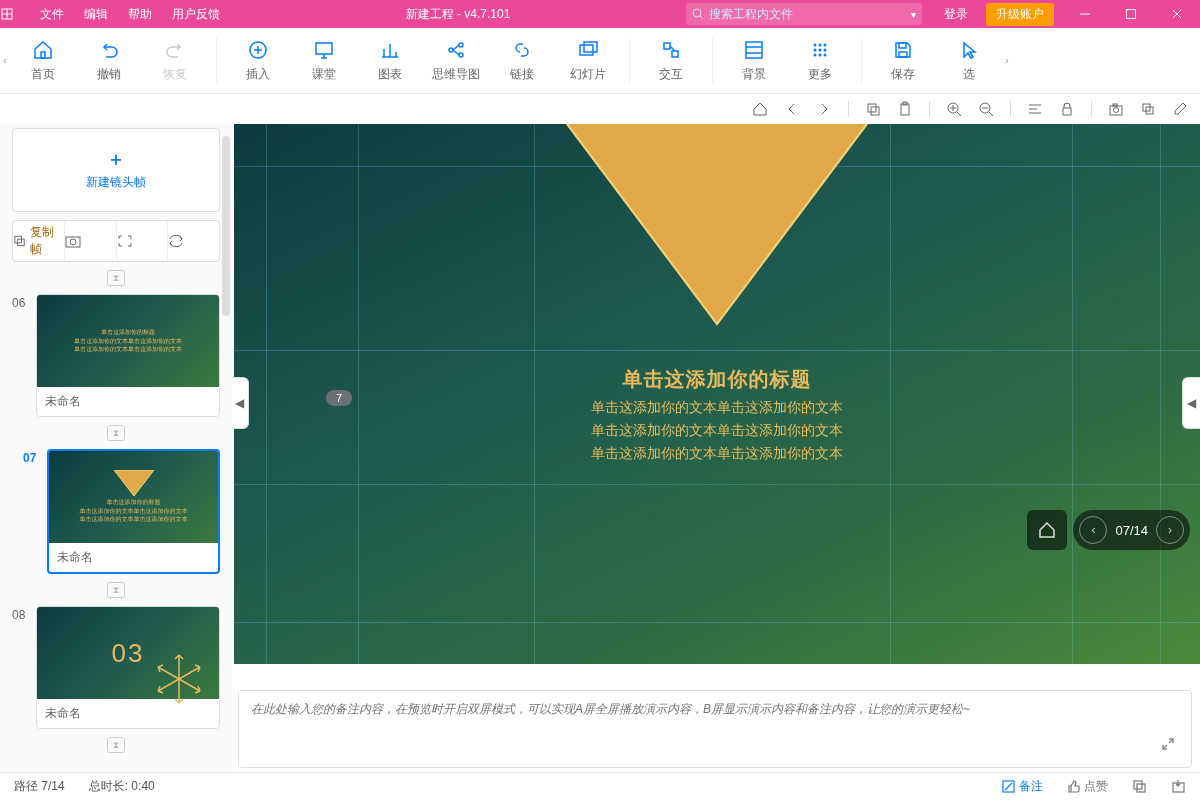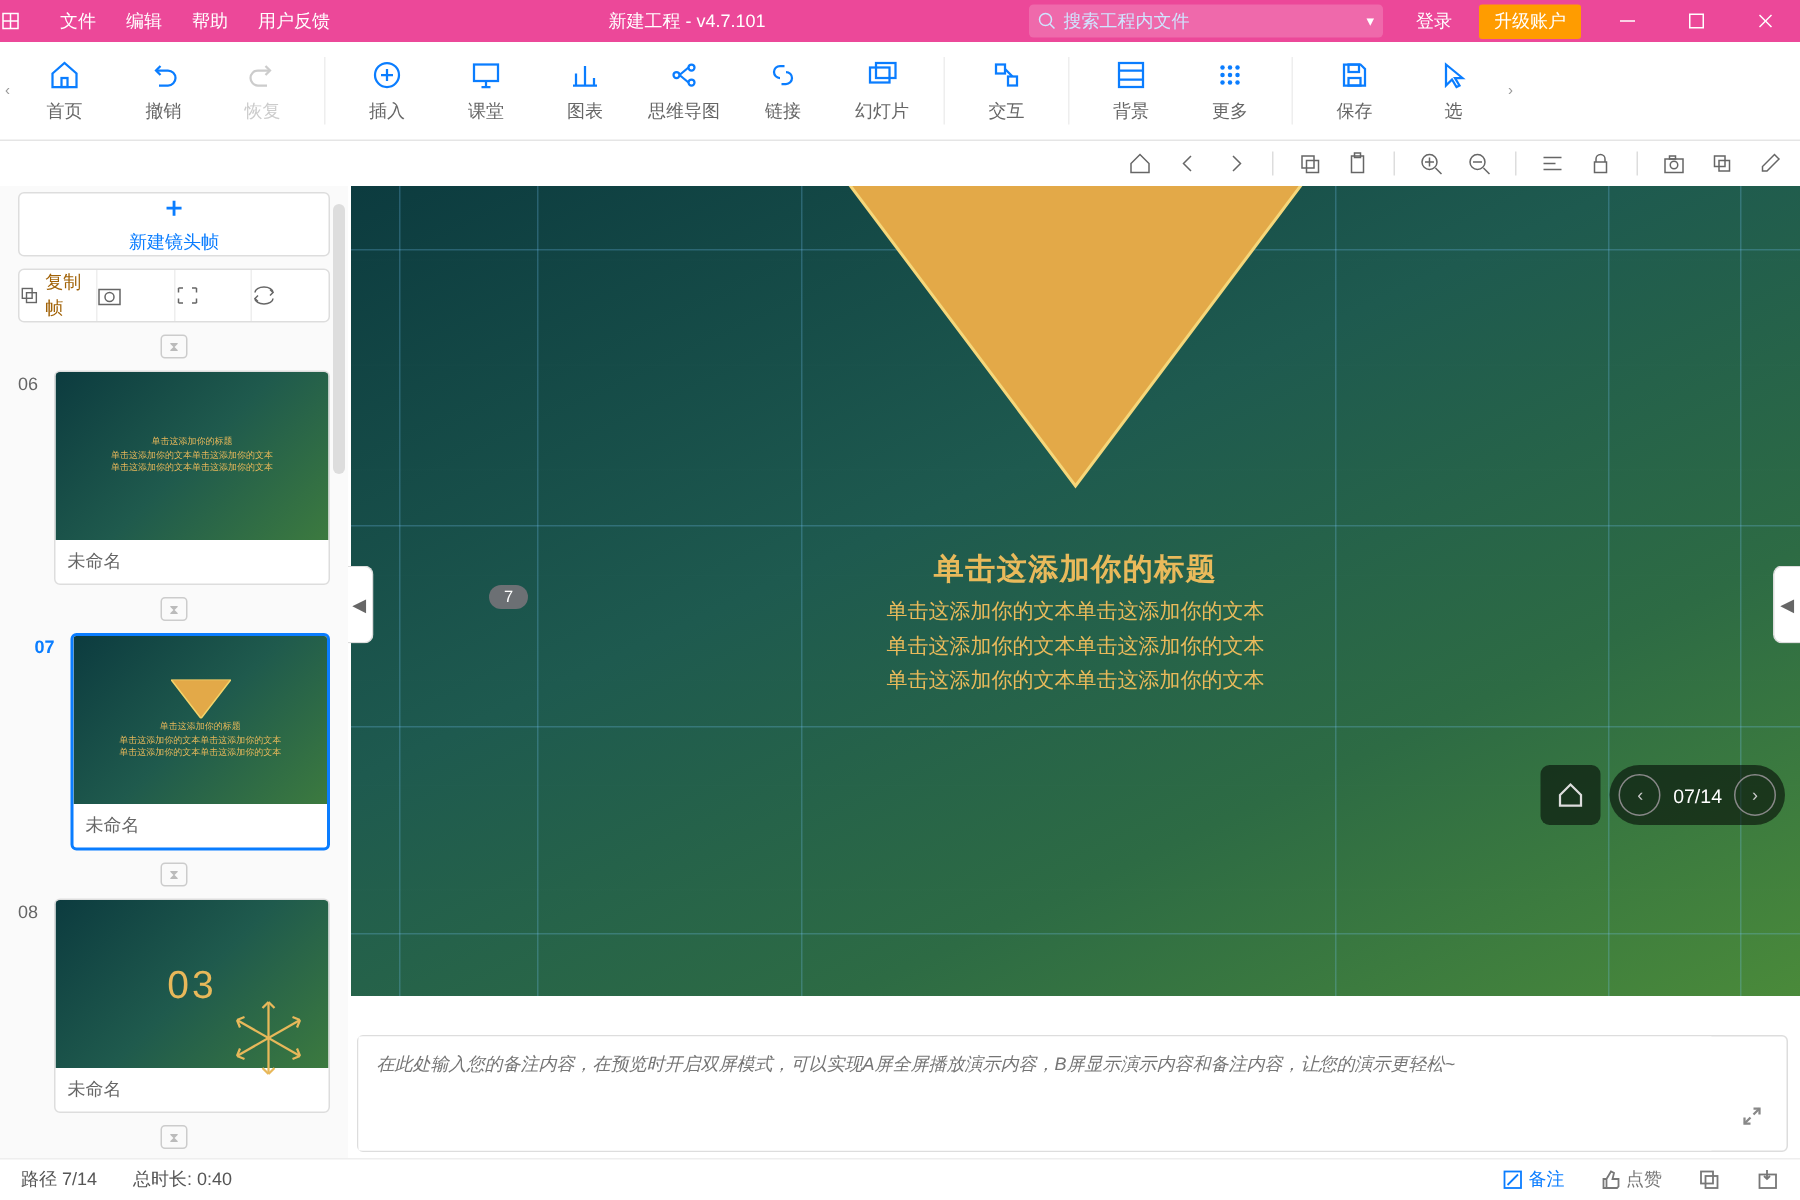--- a/index.html
+++ b/index.html
@@ -49,21 +49,21 @@
 .side-tools .stbtn + .stbtn { border-left: 1px solid #eee; }
 
 .hourglass { display: flex; justify-content: center; margin: 8px 0; }
 .hourglass .hg { width: 18px; height: 16px; border: 1px solid #ccc; border-radius: 3px; font-size: 9px; display:flex; align-items:center; justify-content:center; color:#bbb;}
 
 .thumb-row { display: flex; gap: 6px; }
 .thumb-row .num { width: 18px; font-size: 12px; color: #666; padding-top: 2px; }
 .thumb-row.sel .num { color: #0a7dff; font-weight: bold; margin-left: 11px; }
 .thumb-card { flex: 1; border: 1px solid #ddd; border-radius: 4px; overflow: hidden; background: #fff; cursor: pointer; }
 .thumb-row.sel .thumb-card { border: 2px solid #0a7dff; }
-.thumb-img { height: 112px; background: linear-gradient(135deg, #0c3b3f 0%, #1f5a4d 50%, #3c7a3f 100%); position: relative; display: flex; flex-direction: column; align-items: center; justify-content: center; }
+.thumb-img { height: 92px; background: linear-gradient(135deg, #0c3b3f 0%, #1f5a4d 50%, #3c7a3f 100%); position: relative; display: flex; flex-direction: column; align-items: center; justify-content: center; }
 .thumb-img .ttxt { font-size: 6px; color: #e8b85a; text-align: center; line-height: 1.4; }
 .thumb-img.t7 svg.tri { width: 40px; height: 26px; margin-bottom: 2px;}
 .thumb-img.t8 { align-items: center; justify-content: center; }
 .thumb-img.t8 .big03 { font-size: 26px; color: #e8b85a; font-weight: 300; letter-spacing: 2px;}
 .thumb-img.t8 .snow { position:absolute; right: 12px; bottom: -8px; width:56px; height:56px; }
 .thumb-name { font-size: 12px; color: #666; padding: 6px 8px; }
 
 
 .canvas-wrap { flex: 1; position: relative; background: #fff; display: flex; flex-direction: column; min-width: 0; }
 .canvas { flex: 1; position: relative; overflow: hidden; background: #fff; }

